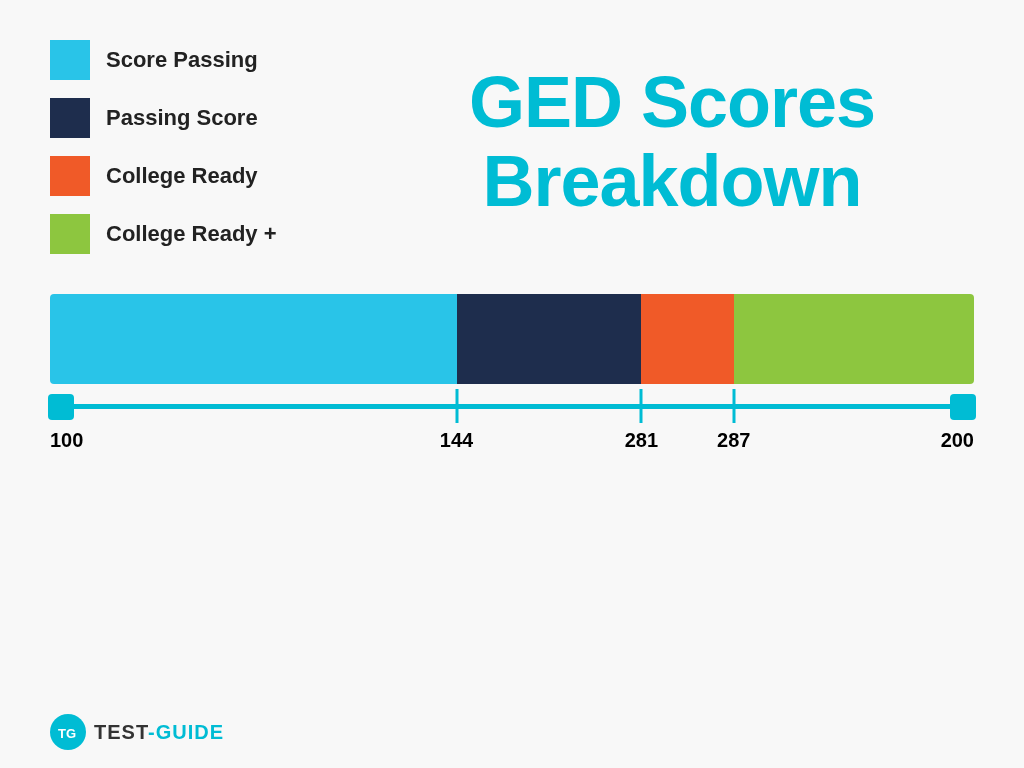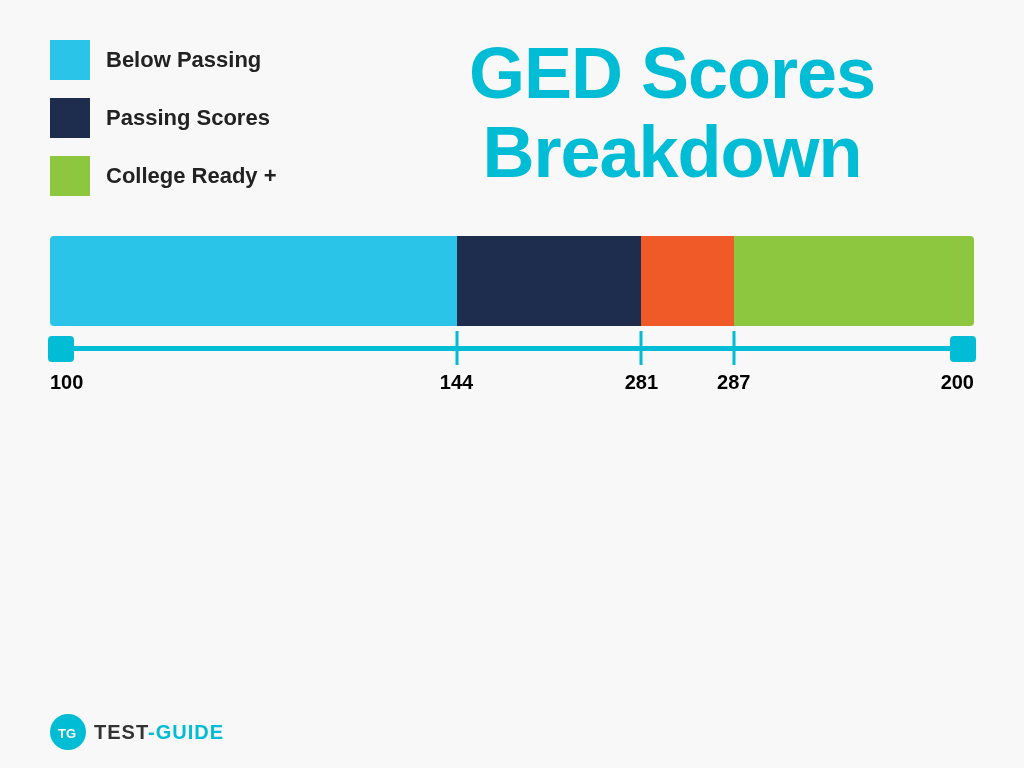--- a/index.html
+++ b/index.html
@@ -199,28 +199,32 @@
 <body>
 
 <div class="container">
 
   <div class="top-section">
 
     <div class="legend">
 
       <div class="legend-item">
         <div class="legend-swatch" style="background:#29c4e8;"></div>
-        <span class="legend-label">Below Passing</span>
+        <span class="legend-label">Score Passing</span>
       </div>
 
       <div class="legend-item">
         <div class="legend-swatch" style="background:#1e2d4d;"></div>
-        <span class="legend-label">Passing Scores</span>
-      </div>
-
+        <span class="legend-label">Passing Score</span>
+      </div>
+
+      <div class="legend-item">
+        <div class="legend-swatch" style="background:#f05a28;"></div>
+        <span class="legend-label">College Ready</span>
+      </div>
 
       <div class="legend-item">
         <div class="legend-swatch" style="background:#8dc63f;"></div>
         <span class="legend-label">College Ready +</span>
       </div>
     </div>
 
     <div class="title-section">
       <div class="title-text">
         <span>GED Scores</span><br>

